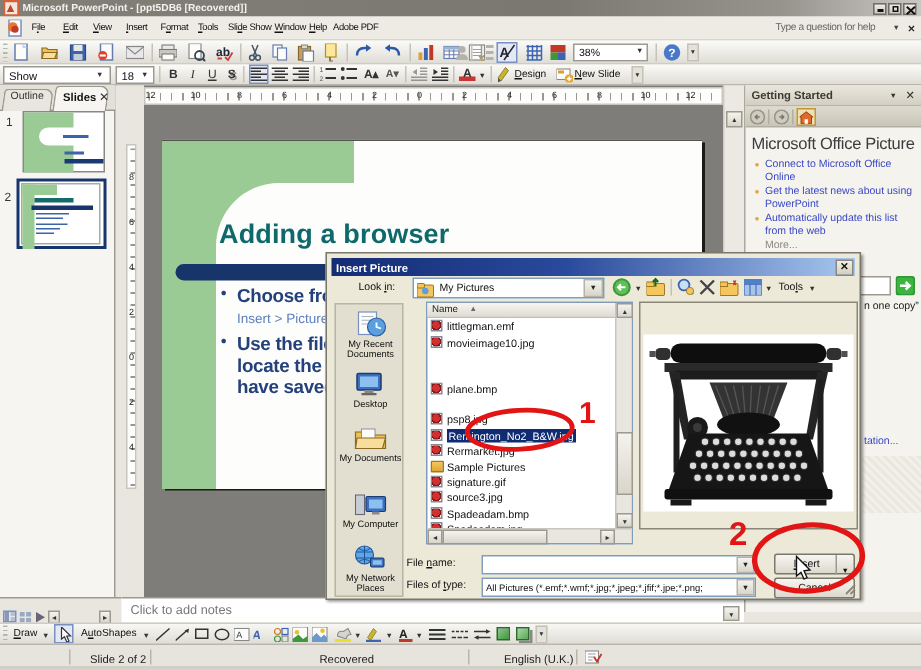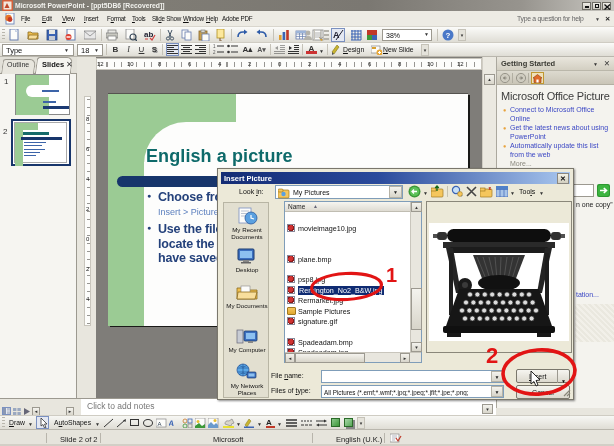--- a/index.html
+++ b/index.html
@@ -167,21 +167,21 @@
     </svg>
 <span style="position:absolute;left:382px;top:2px;width:50px;height:12px;background:#fff;border:1px solid #9C9990;font-size:7px;color:#111;padding:2px 0 0 3px;">38%</span>
 <span style="position:absolute;left:424px;top:4px;font-size:5px;color:#333">▼</span>
 <span class="tbs" style="left:437px"></span>
 <svg class="tbi" style="left:442px">
       <use href="#ic-help"></use>
     </svg>
 <span style="position:absolute;left:458px;top:2px;width:8px;height:12px;background:#E4E2DA;border:1px solid #C5C2B8;font-size:5px;color:#333;text-align:center;line-height:11px;">▾</span>
 </div>
 <div class="abs" id="fmtbar">
-<span style="position:absolute;left:2px;top:1px;width:72px;height:12px;background:#fff;border:1px solid #9C9990;font-size:7.5px;color:#111;padding:1px 0 0 3px;">Type</span>
+<span style="position:absolute;left:2px;top:1px;width:72px;height:12px;background:#fff;border:1px solid #9C9990;font-size:7.5px;color:#111;padding:1px 0 0 3px;">Show</span>
 <span style="position:absolute;left:64px;top:4px;font-size:5px;color:#333">▼</span>
 <span style="position:absolute;left:77px;top:1px;width:26px;height:12px;background:#fff;border:1px solid #9C9990;font-size:7.5px;color:#111;padding:1px 0 0 3px;">18</span>
 <span style="position:absolute;left:94px;top:4px;font-size:5px;color:#333">▼</span>
 <span class="fbs" style="left:106px"></span>
 <span class="fbi" style="left:110px;font-weight:bold;">B</span>
 <span class="fbi" style="left:123px;font-style:italic;font-family:'Liberation Serif',serif;">I</span>
 <span class="fbi" style="left:136px;text-decoration:underline;">U</span>
 <span class="fbi" style="left:149px;font-weight:bold;text-shadow:1px 1px 0 #999;">S</span>
 <span class="fbs" style="left:162px"></span>
 <span style="position:absolute;left:166px;top:0px;width:13px;height:13px;border:1px solid #7A90C0;background:#E4E8F2;"></span>
@@ -426,21 +426,21 @@
     <span class="rlblv" style="top:109px">2</span>
     <span class="rlblv" style="top:139px">0</span>
     <span class="rlblv" style="top:169px">2</span>
     <span class="rlblv" style="top:199px">4</span>
 </div>
 <div class="abs" id="slide">
 <div style="position:absolute;left:0;top:0;width:36px;height:232px;background:#9BCB94;"></div>
 <div style="position:absolute;left:0;top:0;width:128px;height:28px;background:#9BCB94;"></div>
 <div style="position:absolute;left:36px;top:28px;width:92px;height:40px;background:#9BCB94;"></div>
 <div style="position:absolute;left:36px;top:28px;width:324px;height:204px;background:#FDFDFC;border-top-left-radius:42px;"></div>
-<span style="position:absolute;left:38px;top:52px;font-size:18px;font-weight:bold;color:#0E6A6A;letter-spacing:.1px;">English a picture</span>
+<span style="position:absolute;left:38px;top:52px;font-size:18px;font-weight:bold;color:#0E6A6A;letter-spacing:.1px;">Adding a browser</span>
 <div style="position:absolute;left:9px;top:82px;width:260px;height:10.5px;background:#17356B;border-radius:5.5px 0 0 5.5px;"></div>
 <span class="sbul" style="left:39px;top:97.5px;">●</span>
 <span class="sln1" style="left:50px;top:95.5px;">Choose from the menu:</span>
 <span class="sln2" style="left:50px;top:112.7px;">Insert &gt; Picture &gt; From File</span>
 <span class="sbul" style="left:39px;top:129.5px;">●</span>
 <span class="sln1" style="left:50px;top:127.8px;">Use the file browser to</span>
 <span class="sln1" style="left:50px;top:142.8px;">locate the picture you</span>
 <span class="sln1" style="left:50px;top:156.8px;">have saved and click</span>
 </div>
 <div class="abs" id="scrollcol">
@@ -579,21 +579,21 @@
       <path d="M11 3 L8 1.5 L8 4.5 Z M0 7 L3 5.5 L3 8.5 Z" fill="#333"></path>
     </svg>
 <span style="position:absolute;left:331px;top:2px;width:9px;height:9px;background:linear-gradient(135deg,#8CC88C,#3C9838);border:1px solid #2A6A28;"></span>
 <span style="position:absolute;left:344px;top:2px;width:9px;height:9px;background:linear-gradient(135deg,#A8D8A8,#58A858);border:1px solid #2A6A28;box-shadow:2px 2px 0 #888;"></span>
 <span style="position:absolute;left:357px;top:1px;width:8px;height:12px;background:#E4E2DA;border:1px solid #C5C2B8;font-size:5px;color:#333;text-align:center;line-height:11px;">▾</span>
 </div>
 <div class="abs" id="statusbar">
 <span style="position:absolute;left:46px;top:3px;width:1px;height:10px;background:#B8B5AC;"></span>
     <span class="txt" style="left:60px;top:5px">Slide 2 of 2</span>
 <span style="position:absolute;left:100px;top:3px;width:1px;height:10px;background:#B8B5AC;"></span>
-<span class="txt" style="left:213px;top:5px">Microsoft</span>
+<span class="txt" style="left:213px;top:5px">Recovered</span>
 <span style="position:absolute;left:312px;top:3px;width:1px;height:10px;background:#B8B5AC;"></span>
 <span class="txt" style="left:336px;top:5px">English (U.K.)</span>
 <span style="position:absolute;left:384px;top:3px;width:1px;height:10px;background:#B8B5AC;"></span>
 <svg style="position:absolute;left:390px;top:3px" width="12" height="10">
       <rect x="0" y="1" width="9" height="8" fill="#FCFCFA" stroke="#888" stroke-width=".7"></rect>
       <path d="M2 3 H7 M2 5 H7 M2 7 H5" stroke="#99A" stroke-width=".7"></path>
       <path d="M6 5 L8 8 L11 3" stroke="#C03828" stroke-width="1.2" fill="none"></path>
     </svg>
 <span style="position:absolute;left:0;bottom:0;width:614px;height:2px;background:#D2CFC6;"></span>
 </div>
@@ -682,27 +682,29 @@
         <rect x="12.5" y="10.5" width="6" height="3" fill="#8CC0F0"></rect>
       </svg>
 <span class="plbl" style="top:179px;">My Network<br>Places</span>
 </div>
 
 <div style="position:absolute;left:66px;top:32px;width:138px;height:162px;background:#fff;border:1px solid #7F9DB9;">
 <div style="position:absolute;left:0;top:0;width:136px;height:10px;background:linear-gradient(180deg,#F6F5F0,#DEDBD2);border-bottom:1px solid #C0BDB2;font-size:6.5px;color:#222;">
         <span style="position:absolute;left:3px;top:1px;">Name</span>
         <span style="position:absolute;left:28px;top:1px;color:#667;font-size:5px;">▲</span>
       </div>
+<div class="fli" style="top:11.3px"><span class="fic"></span>littlegman.emf</div>
 <div class="fli" style="top:21.7px"><span class="fic"></span>movieimage10.jpg</div>
 <div class="fli" style="top:52.7px"><span class="fic"></span>plane.bmp</div>
 <div class="fli" style="top:73.4px"><span class="fic"></span>psp8.jpg</div>
 <div class="fli" style="top:83.8px"><span class="fic"></span><span style="background:#0F2B72;color:#fff;padding:0 1px;">Remington_No2_B&amp;W.jpg</span></div>
 <div class="fli" style="top:94.1px"><span class="fic"></span>Rermarket.jpg</div>
 <div class="fli" style="top:104.5px"><span class="fif"></span>Sample Pictures</div>
 <div class="fli" style="top:114.8px"><span class="fic"></span>signature.gif</div>
+<div class="fli" style="top:125.2px"><span class="fic"></span>source3.jpg</div>
 <div class="fli" style="top:136px"><span class="fic"></span>Spadeadam.bmp</div>
 <div class="fli" style="top:145.9px"><span class="fic"></span>Spadeadam.jpg</div>
 <div style="position:absolute;right:0;top:0;width:11px;height:150px;background:#E8E6DE;border-left:1px solid #C8C5BC;">
 <span class="sbtn" style="top:0;">▲</span>
 <span style="position:absolute;left:0;top:86px;width:11px;height:42px;background:linear-gradient(180deg,#F4F3EE,#D8D5CA);border:1px solid #9C9990;"></span>
 <span class="sbtn" style="bottom:0;">▼</span>
 </div>
 <div style="position:absolute;left:0;bottom:0;width:136px;height:10px;background:#E8E6DE;border-top:1px solid #C8C5BC;">
 <span class="sbtn2" style="left:0;">◄</span>
 <span style="position:absolute;left:10px;top:0;width:70px;height:10px;background:linear-gradient(180deg,#F4F3EE,#D8D5CA);border:1px solid #9C9990;"></span>

